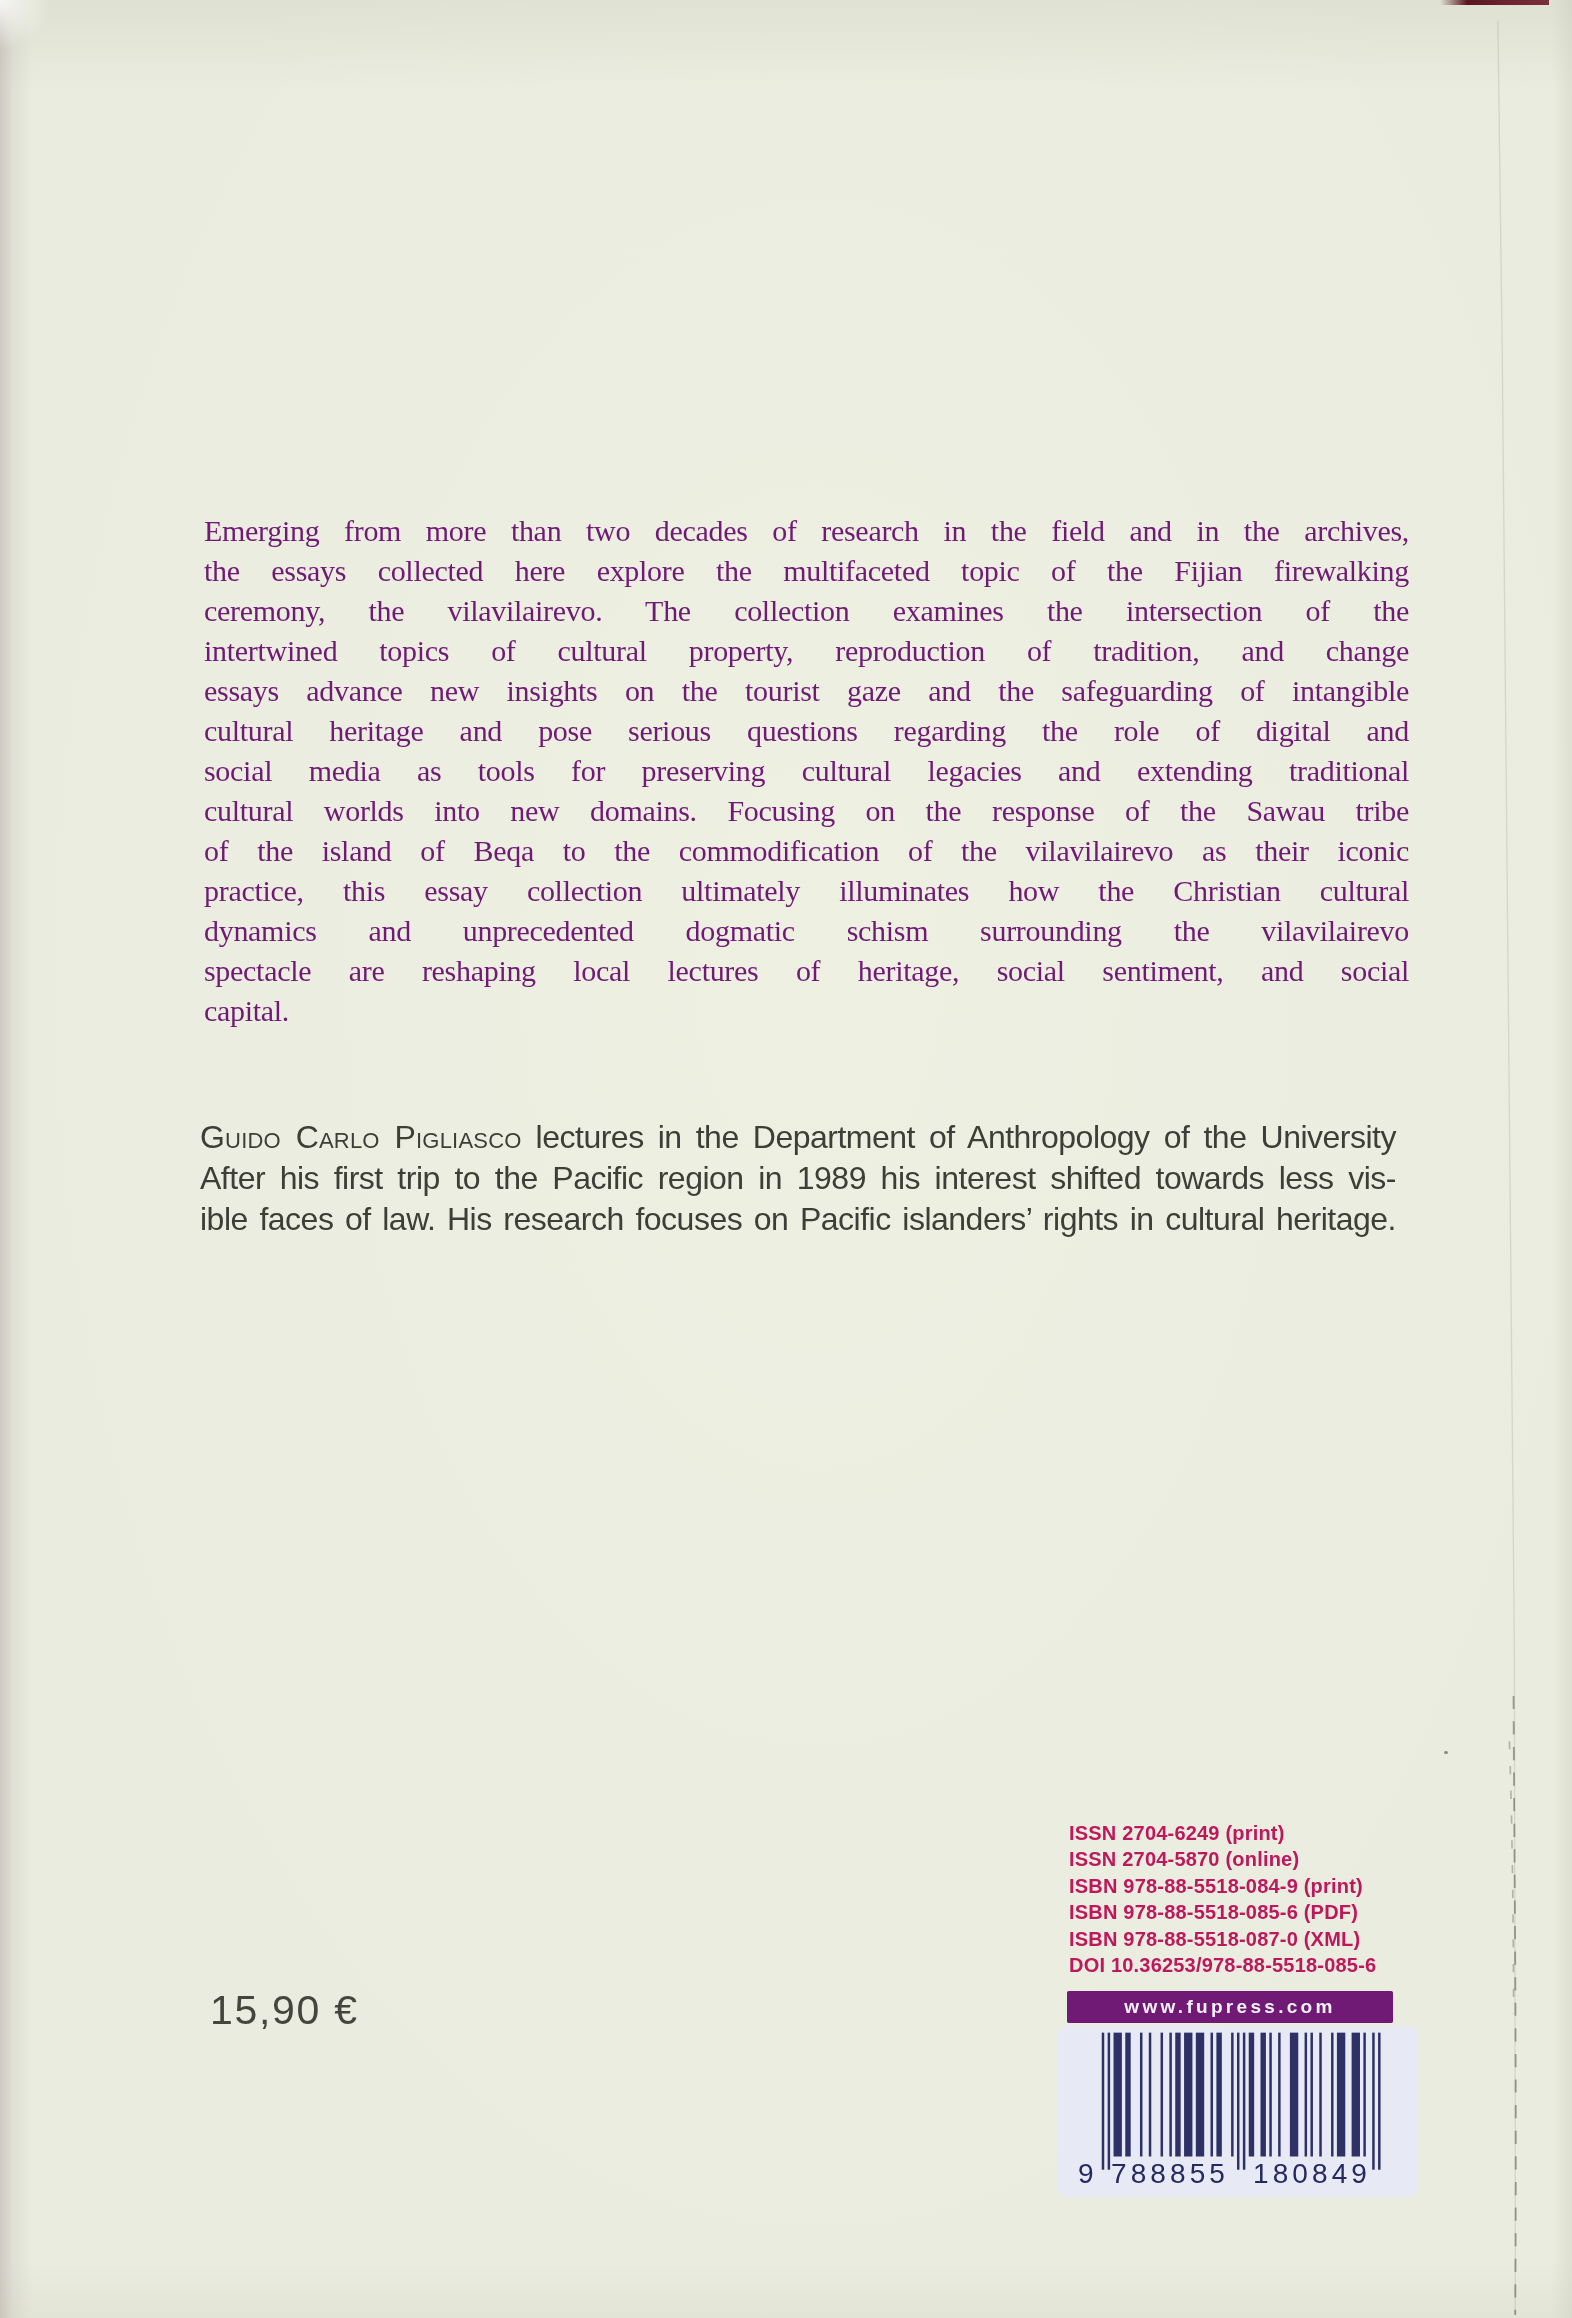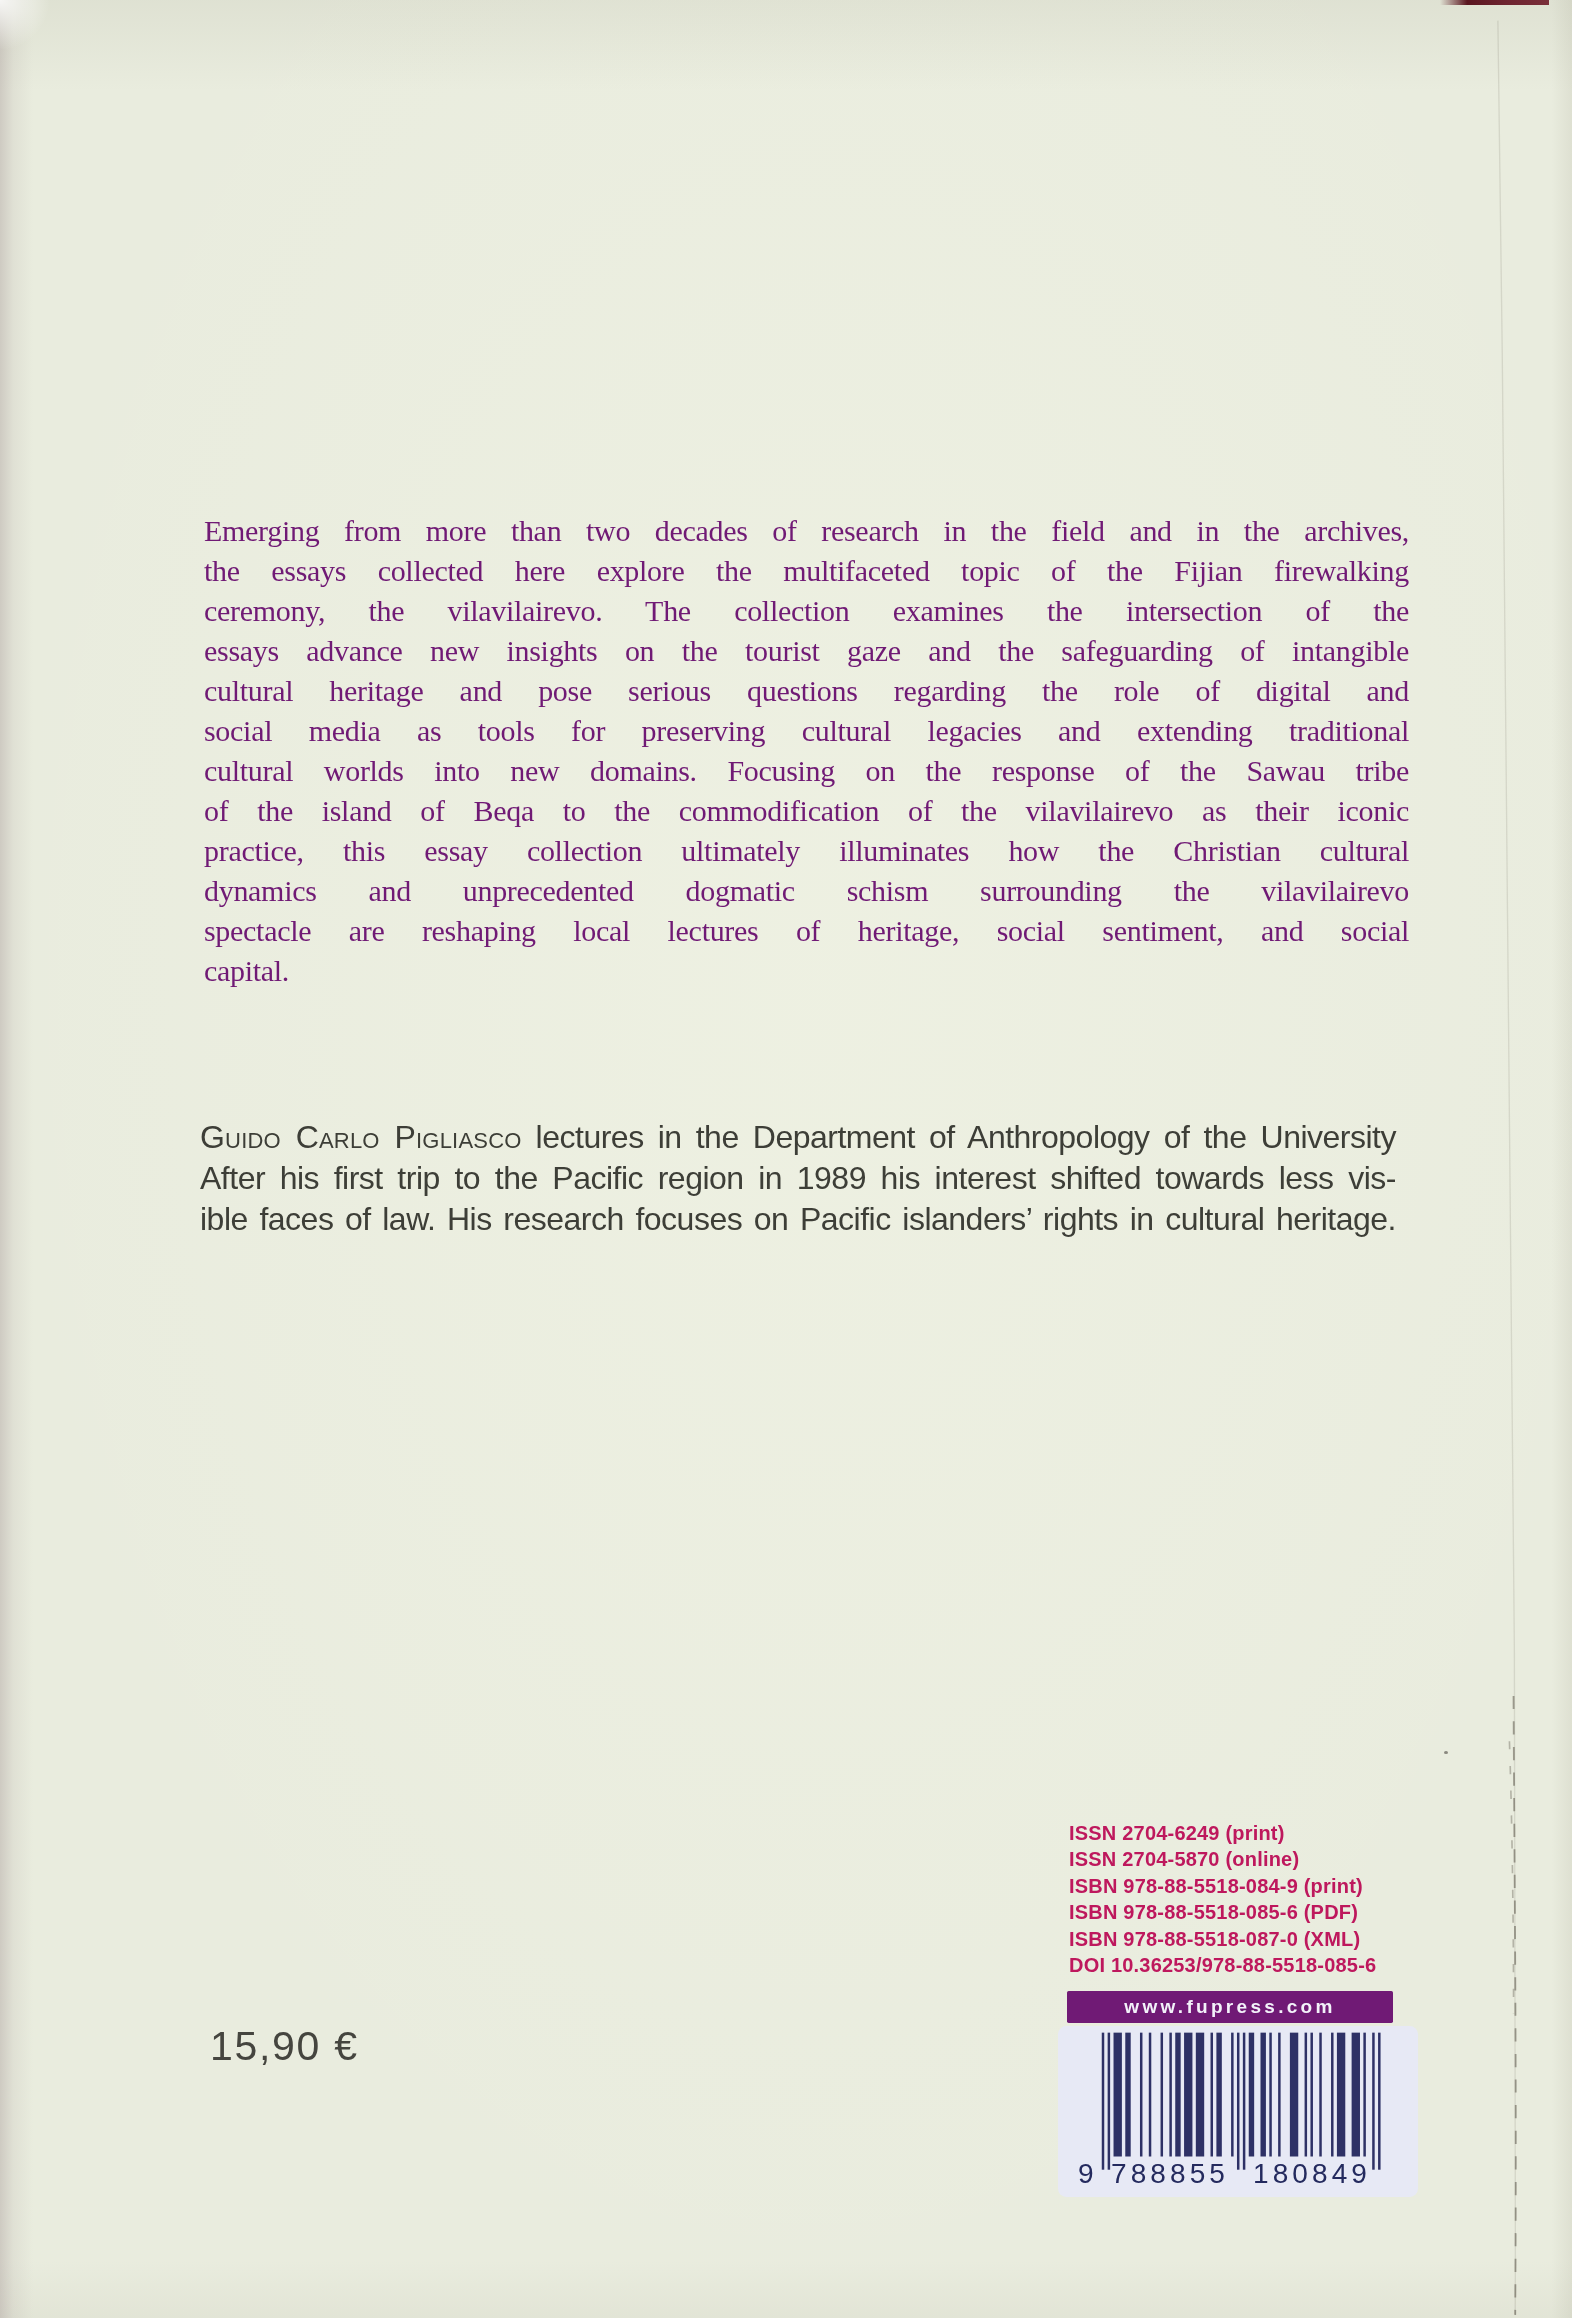--- a/index.html
+++ b/index.html
@@ -35,21 +35,20 @@
     font-size:32px;line-height:41px;letter-spacing:-0.5px;word-spacing:-0.8px;
     color:#3d3e37;
   }
   .bio .line{text-align:justify;text-align-last:justify;}
   .author-name{font-variant:small-caps;letter-spacing:0.2px;}
   
   .price{
     position:absolute;left:210px;top:1987px;
     font-size:41px;letter-spacing:1.7px;color:#45453f;
     font-family:"Liberation Sans","DejaVu Sans",sans-serif;
-    margin-top:36px;
   }
   
   .colophon{
     position:absolute;left:1069px;top:1820px;
     font-size:20px;font-weight:bold;line-height:26.4px;color:#be185d;
     font-family:"Liberation Sans","DejaVu Sans",sans-serif;
     letter-spacing:0.2px;
   }
   
   .banner{
@@ -91,20 +90,21 @@
 <body>
 
 <div class="paper-overlay"></div>
 
 <div class="artifact-top-right"></div>
 
 <div class="description">
   <div class="line">Emerging from more than two decades of research in the field and in the archives,</div>
   <div class="line">the essays collected here explore the multifaceted topic of the Fijian firewalking</div>
   <div class="line">ceremony, the vilavilairevo. The collection examines the intersection of the</div>
+  <div class="line">intertwined topics of cultural property, reproduction of tradition, and change</div>
   <div class="line">essays advance new insights on the tourist gaze and the safeguarding of intangible</div>
   <div class="line">cultural heritage and pose serious questions regarding the role of digital and</div>
   <div class="line">social media as tools for preserving cultural legacies and extending traditional</div>
   <div class="line">cultural worlds into new domains. Focusing on the response of the Sawau tribe</div>
   <div class="line">of the island of Beqa to the commodification of the vilavilairevo as their iconic</div>
   <div class="line">practice, this essay collection ultimately illuminates how the Christian cultural</div>
   <div class="line">dynamics and unprecedented dogmatic schism surrounding the vilavilairevo</div>
   <div class="line">spectacle are reshaping local lectures of heritage, social sentiment, and social</div>
   <div class="line endline">capital.</div>
 </div>

